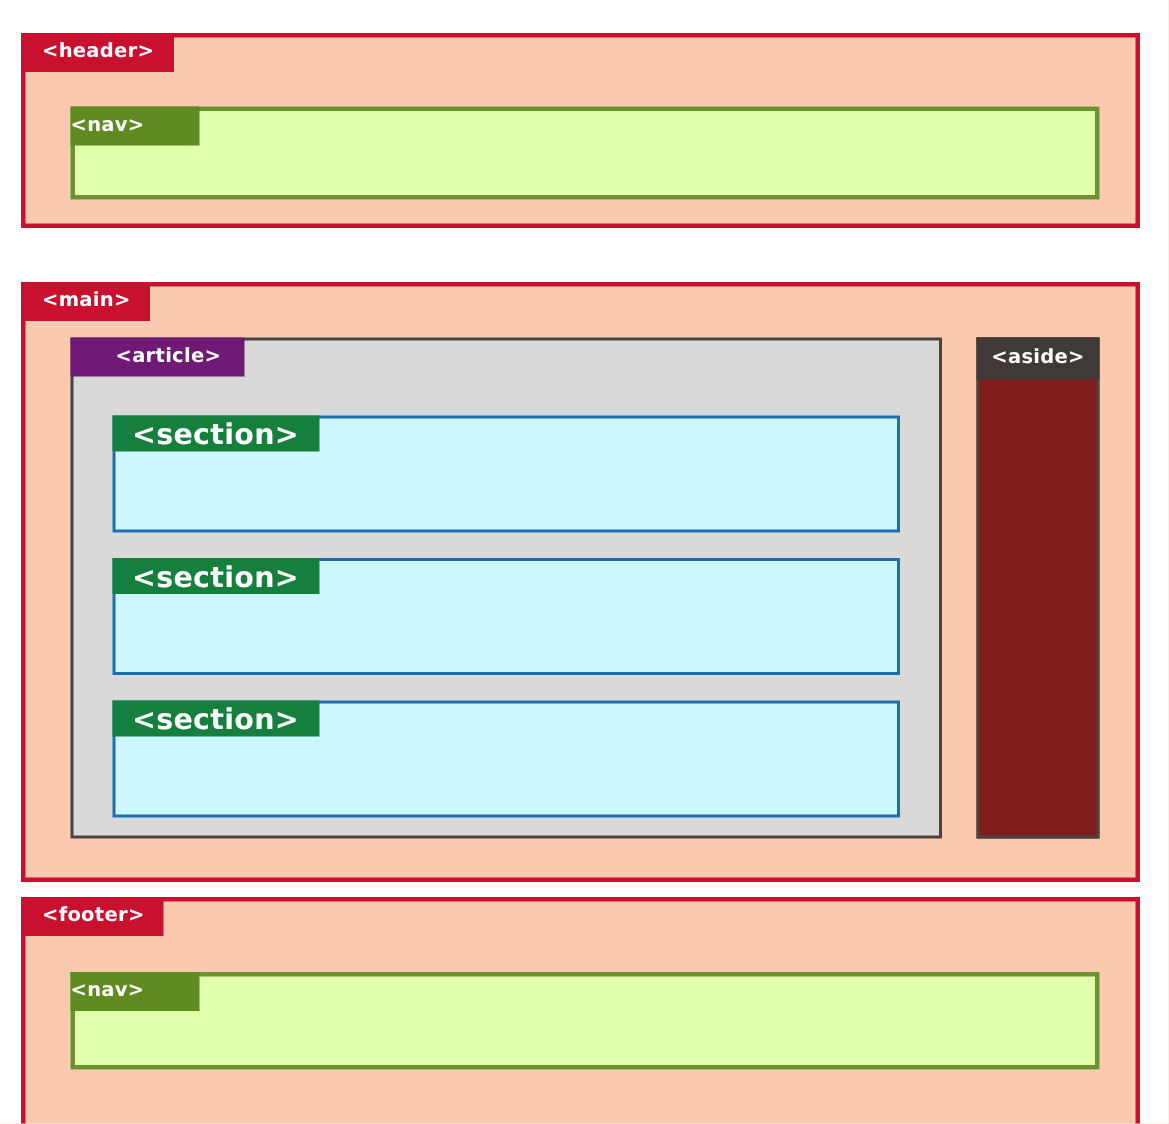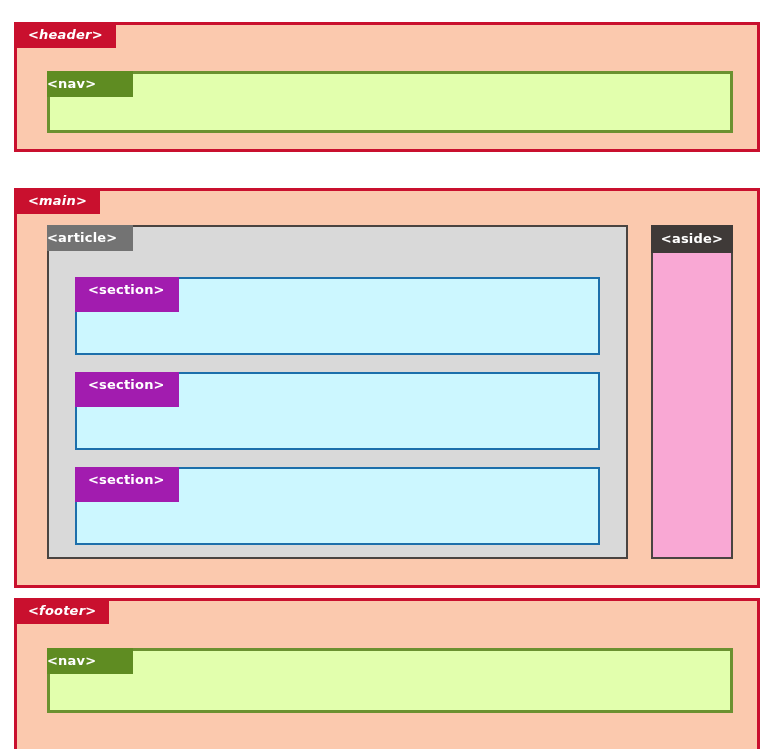--- a/index.html
+++ b/index.html
@@ -28,21 +28,20 @@
     left: -3px;
     background: #c9102e;
     color: #ffffff;
     font-size: 13px;
     font-weight: bold;
     line-height: 26px;
     height: 26px;
     padding: 0 13px 0 14px;
     white-space: nowrap;
     letter-spacing: 0.2px;
-    font-style: italic;
   }
 
   
   .nav-box {
     position: absolute;
     background: #e2ffad;
     border: 3px solid #6b9130;
   }
   .nav-label {
     position: absolute;
@@ -62,35 +61,35 @@
   
   .article-box {
     position: absolute;
     background: #d9d9d9;
     border: 2px solid #4a4441;
   }
   .article-label {
     position: absolute;
     top: -2px;
     left: -2px;
-    background: #737373;
+    background: #701a75;
     color: #ffffff;
     font-size: 13px;
     font-weight: bold;
     line-height: 26px;
     height: 26px;
-    padding: 0 16px 0 0;
+    padding: 0 16px 0 30px;
     white-space: nowrap;
     letter-spacing: 0.2px;
   }
 
   
   .aside-box {
     position: absolute;
-    background: #f9a8d4;
+    background: #7f1d1d;
     border: 2px solid #4a4441;
   }
   .aside-label {
     position: absolute;
     top: -2px;
     left: -2px;
     right: -2px;
     background: #3f3a38;
     color: #ffffff;
     font-size: 13px;
@@ -105,26 +104,26 @@
   
   .section-box {
     position: absolute;
     background: #ccf7ff;
     border: 2px solid #1c6fab;
   }
   .section-label {
     position: absolute;
     top: -2px;
     left: -2px;
-    background: #a21caf;
+    background: #15803d;
     color: #ffffff;
-    font-size: 13px;
+    font-size: 19px;
     font-weight: bold;
     line-height: 26px;
-    height: 35px;
+    height: 24px;
     padding: 0 14px 0 13px;
     white-space: nowrap;
     letter-spacing: 0.2px;
   }
 </style>
 </head>
 <body>
 
 <div class="outer" style="left:14px; top:22px; width:746px; height:130px;">
   <span class="outer-label">&lt;header&gt;</span>

